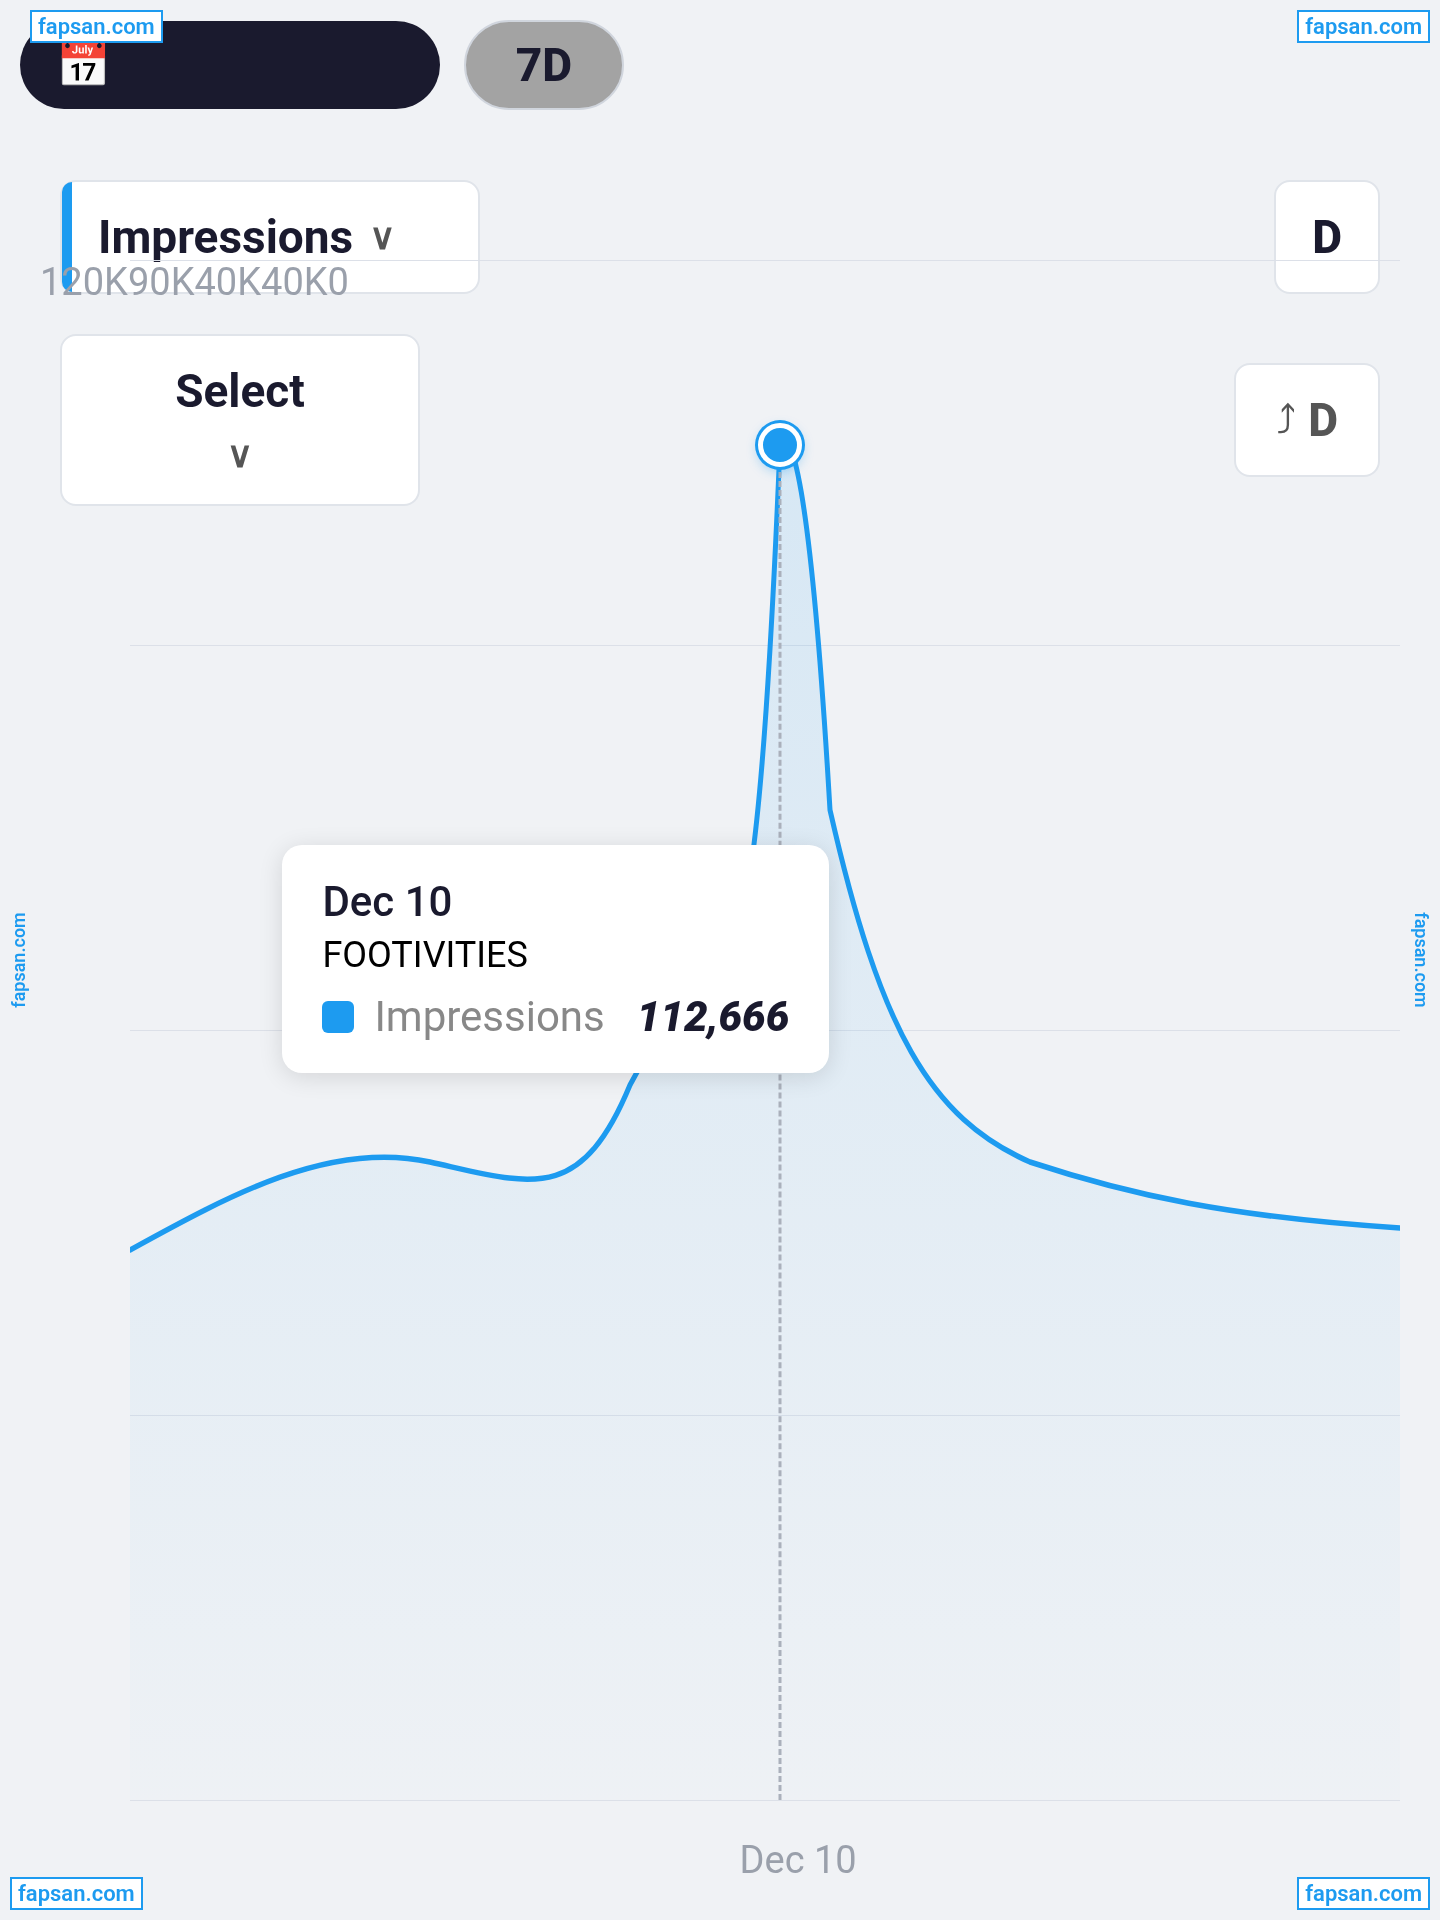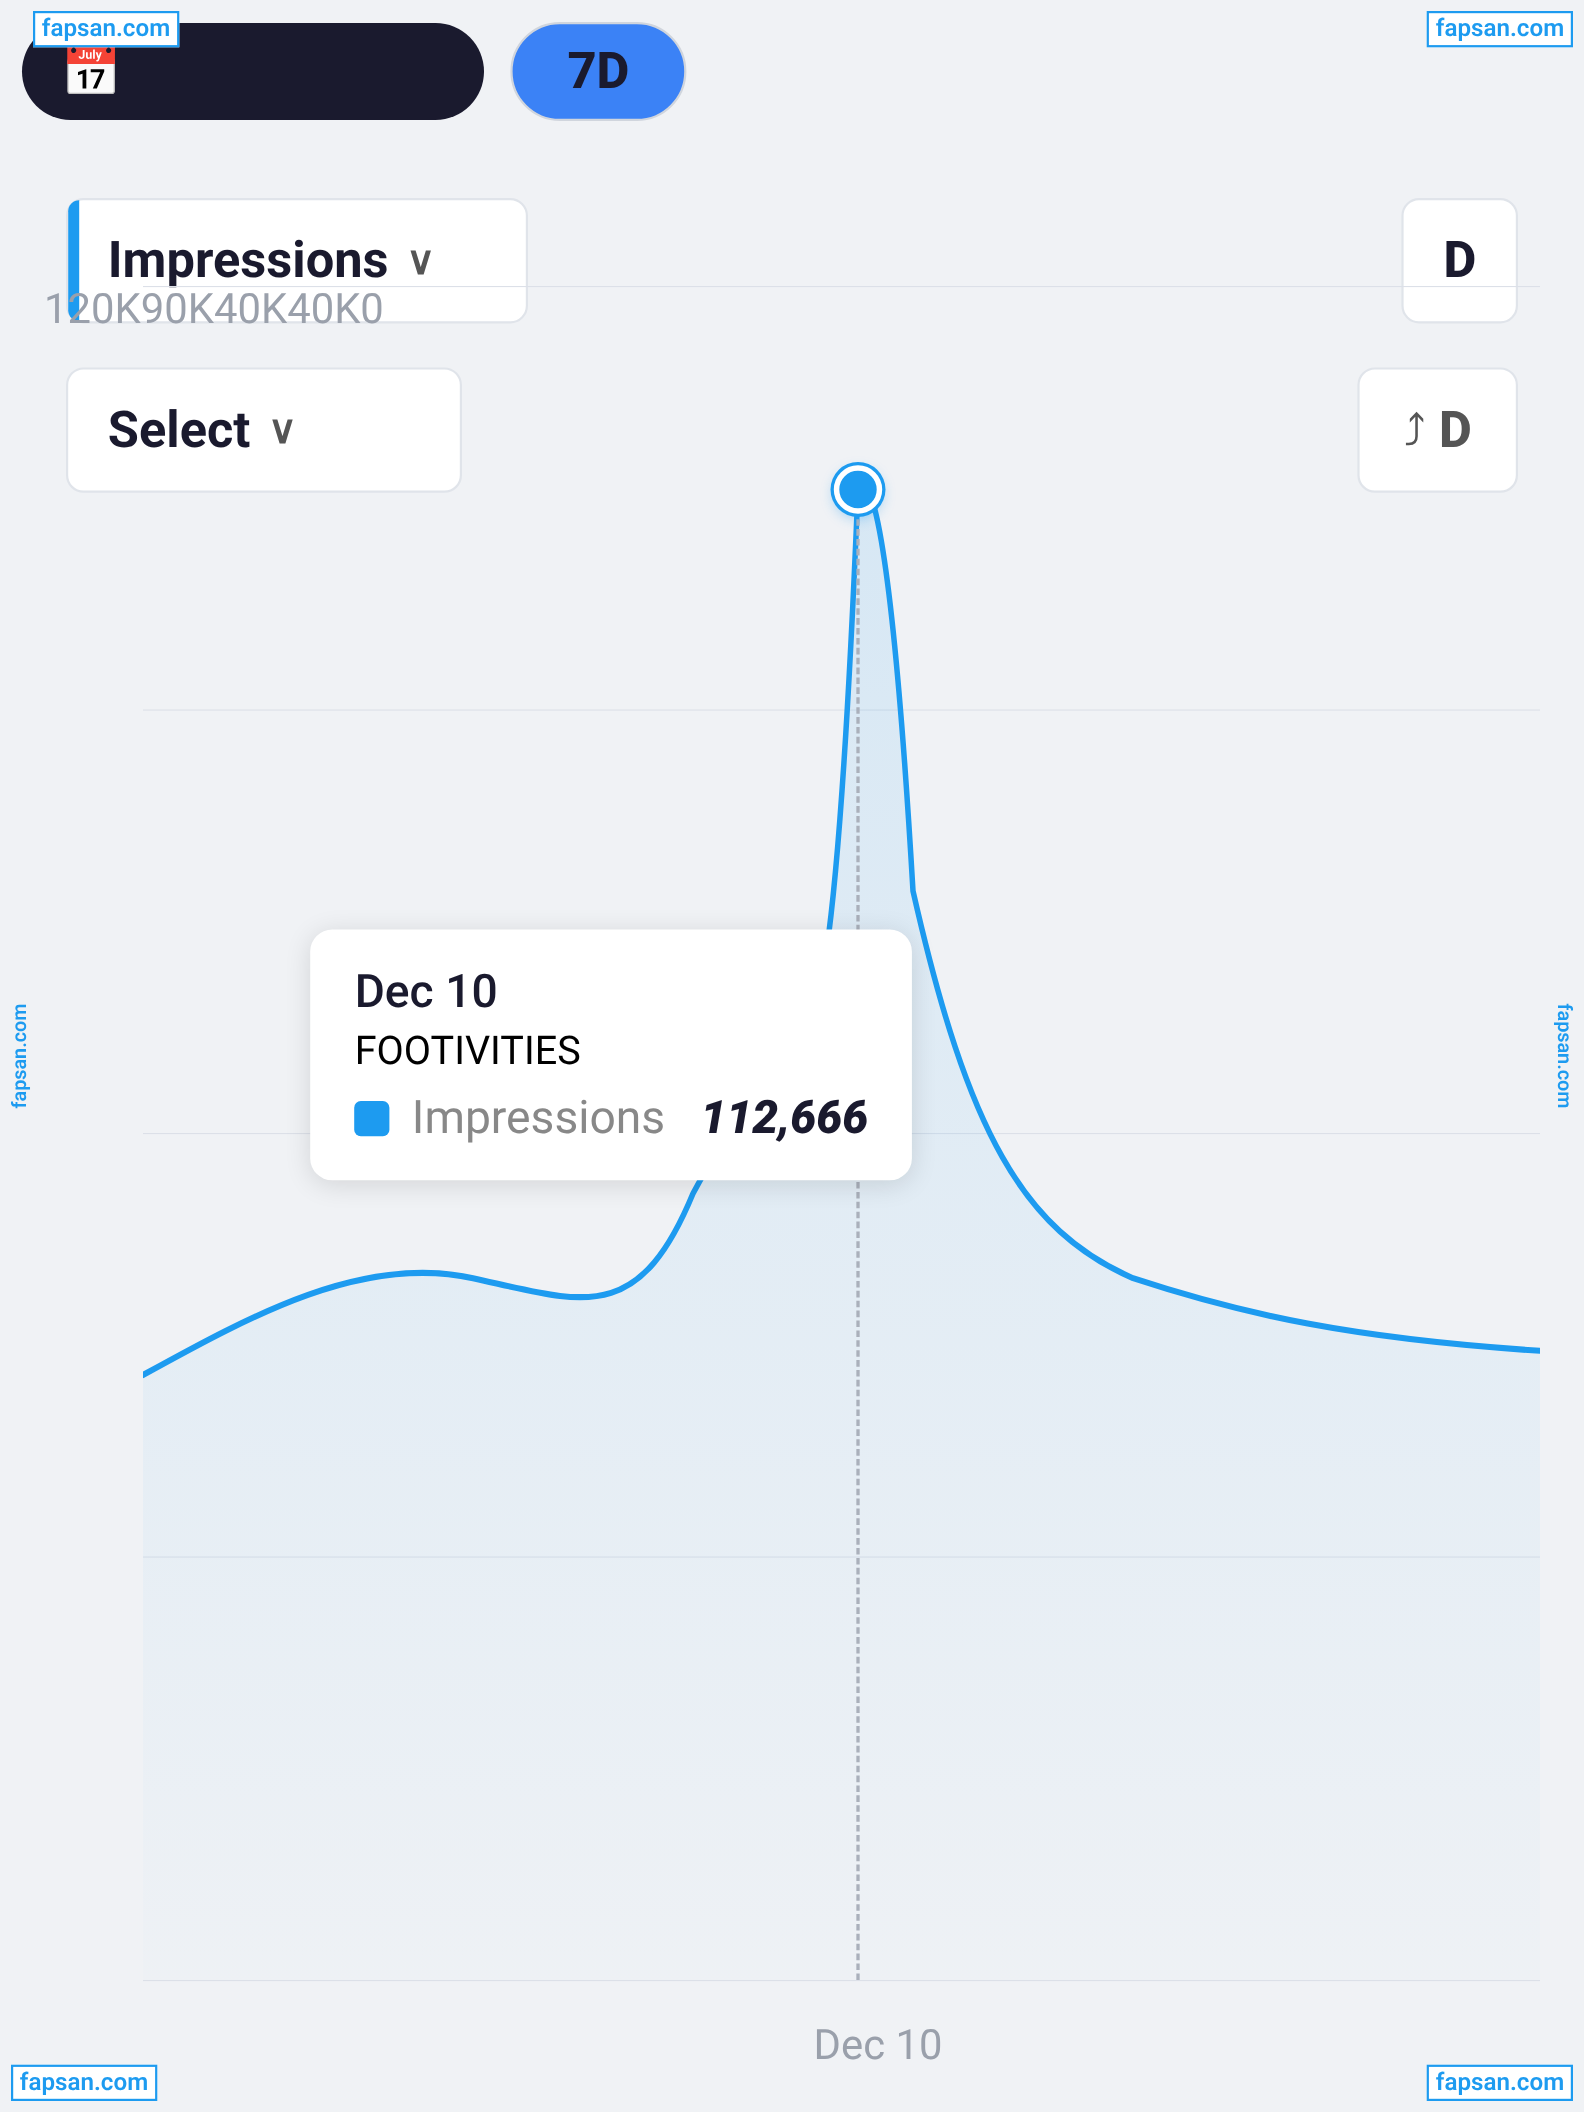--- a/index.html
+++ b/index.html
@@ -67,21 +67,21 @@
       font-size: 48px;
       font-weight: 800;
       min-width: 420px;
     }
 
     .date-pill .calendar-icon {
       font-size: 44px;
     }
 
     .period-btn {
-      background: #3b82f6;
+      background: #a3a3a3;
       border: 2.5px solid #d0d5dd;
       border-radius: 50px;
       padding: 16px 44px;
       font-size: 46px;
       font-weight: 800;
       color: #1a1a2e;
       cursor: pointer;
       min-width: 160px;
       text-align: center;
     }
@@ -130,20 +130,21 @@
       background: #1d9bf0;
       border-radius: 16px 0 0 16px;
     }
 
     .filter-dropdown.impressions {
       min-width: 420px;
     }
 
     .filter-dropdown.select-dd {
       min-width: 360px;
+      flex-direction: column;
     }
 
     .chevron {
       font-size: 36px;
       color: #555;
     }
 
     
     .right-filter {
       margin-left: auto;

